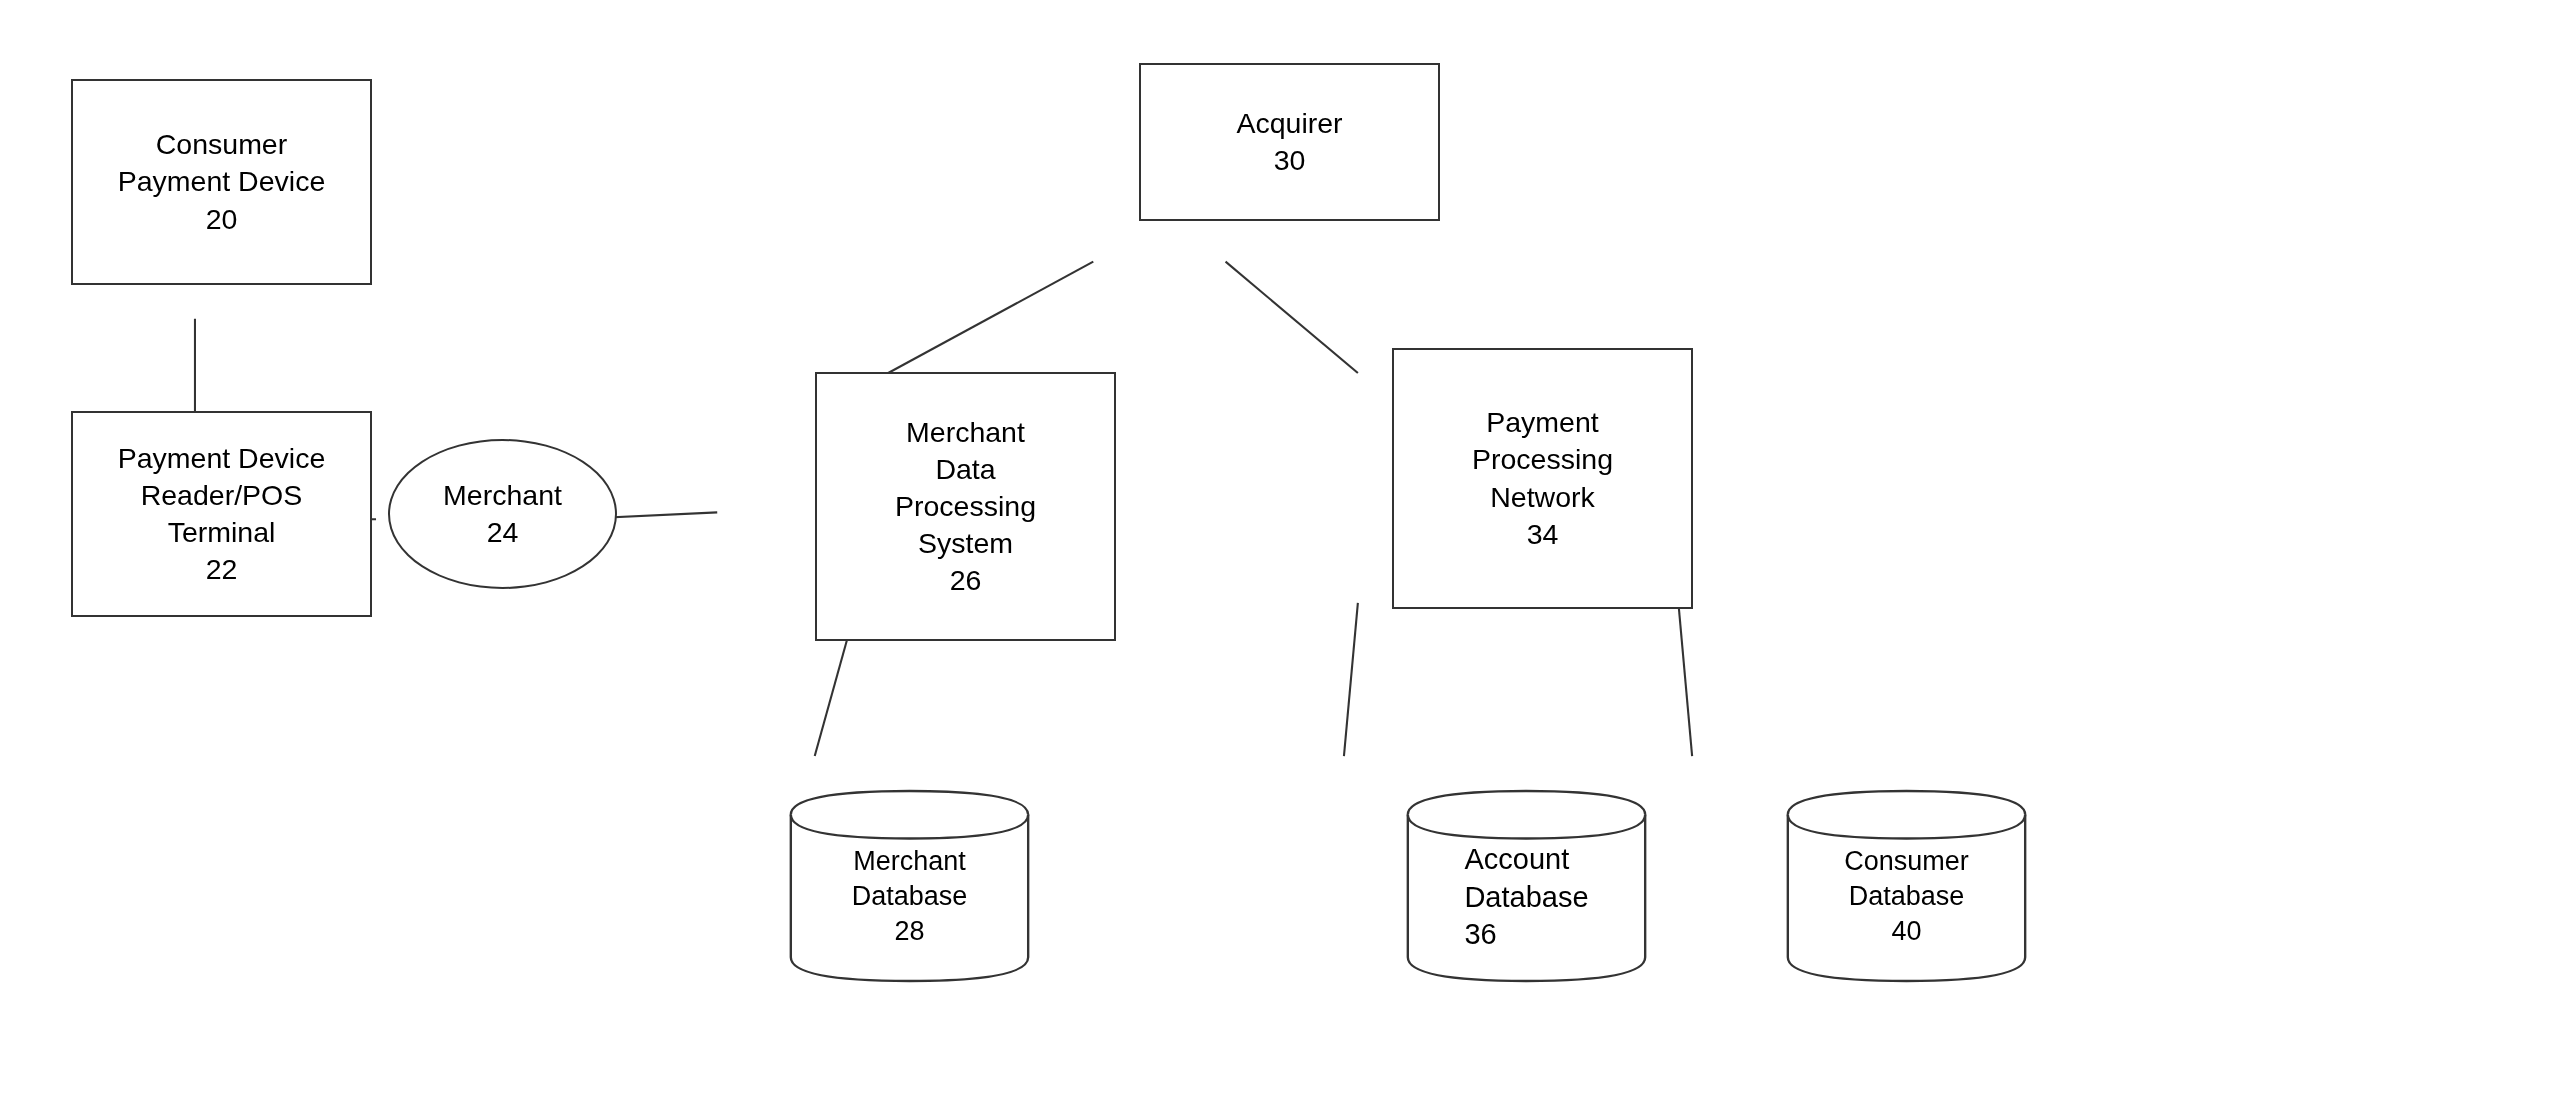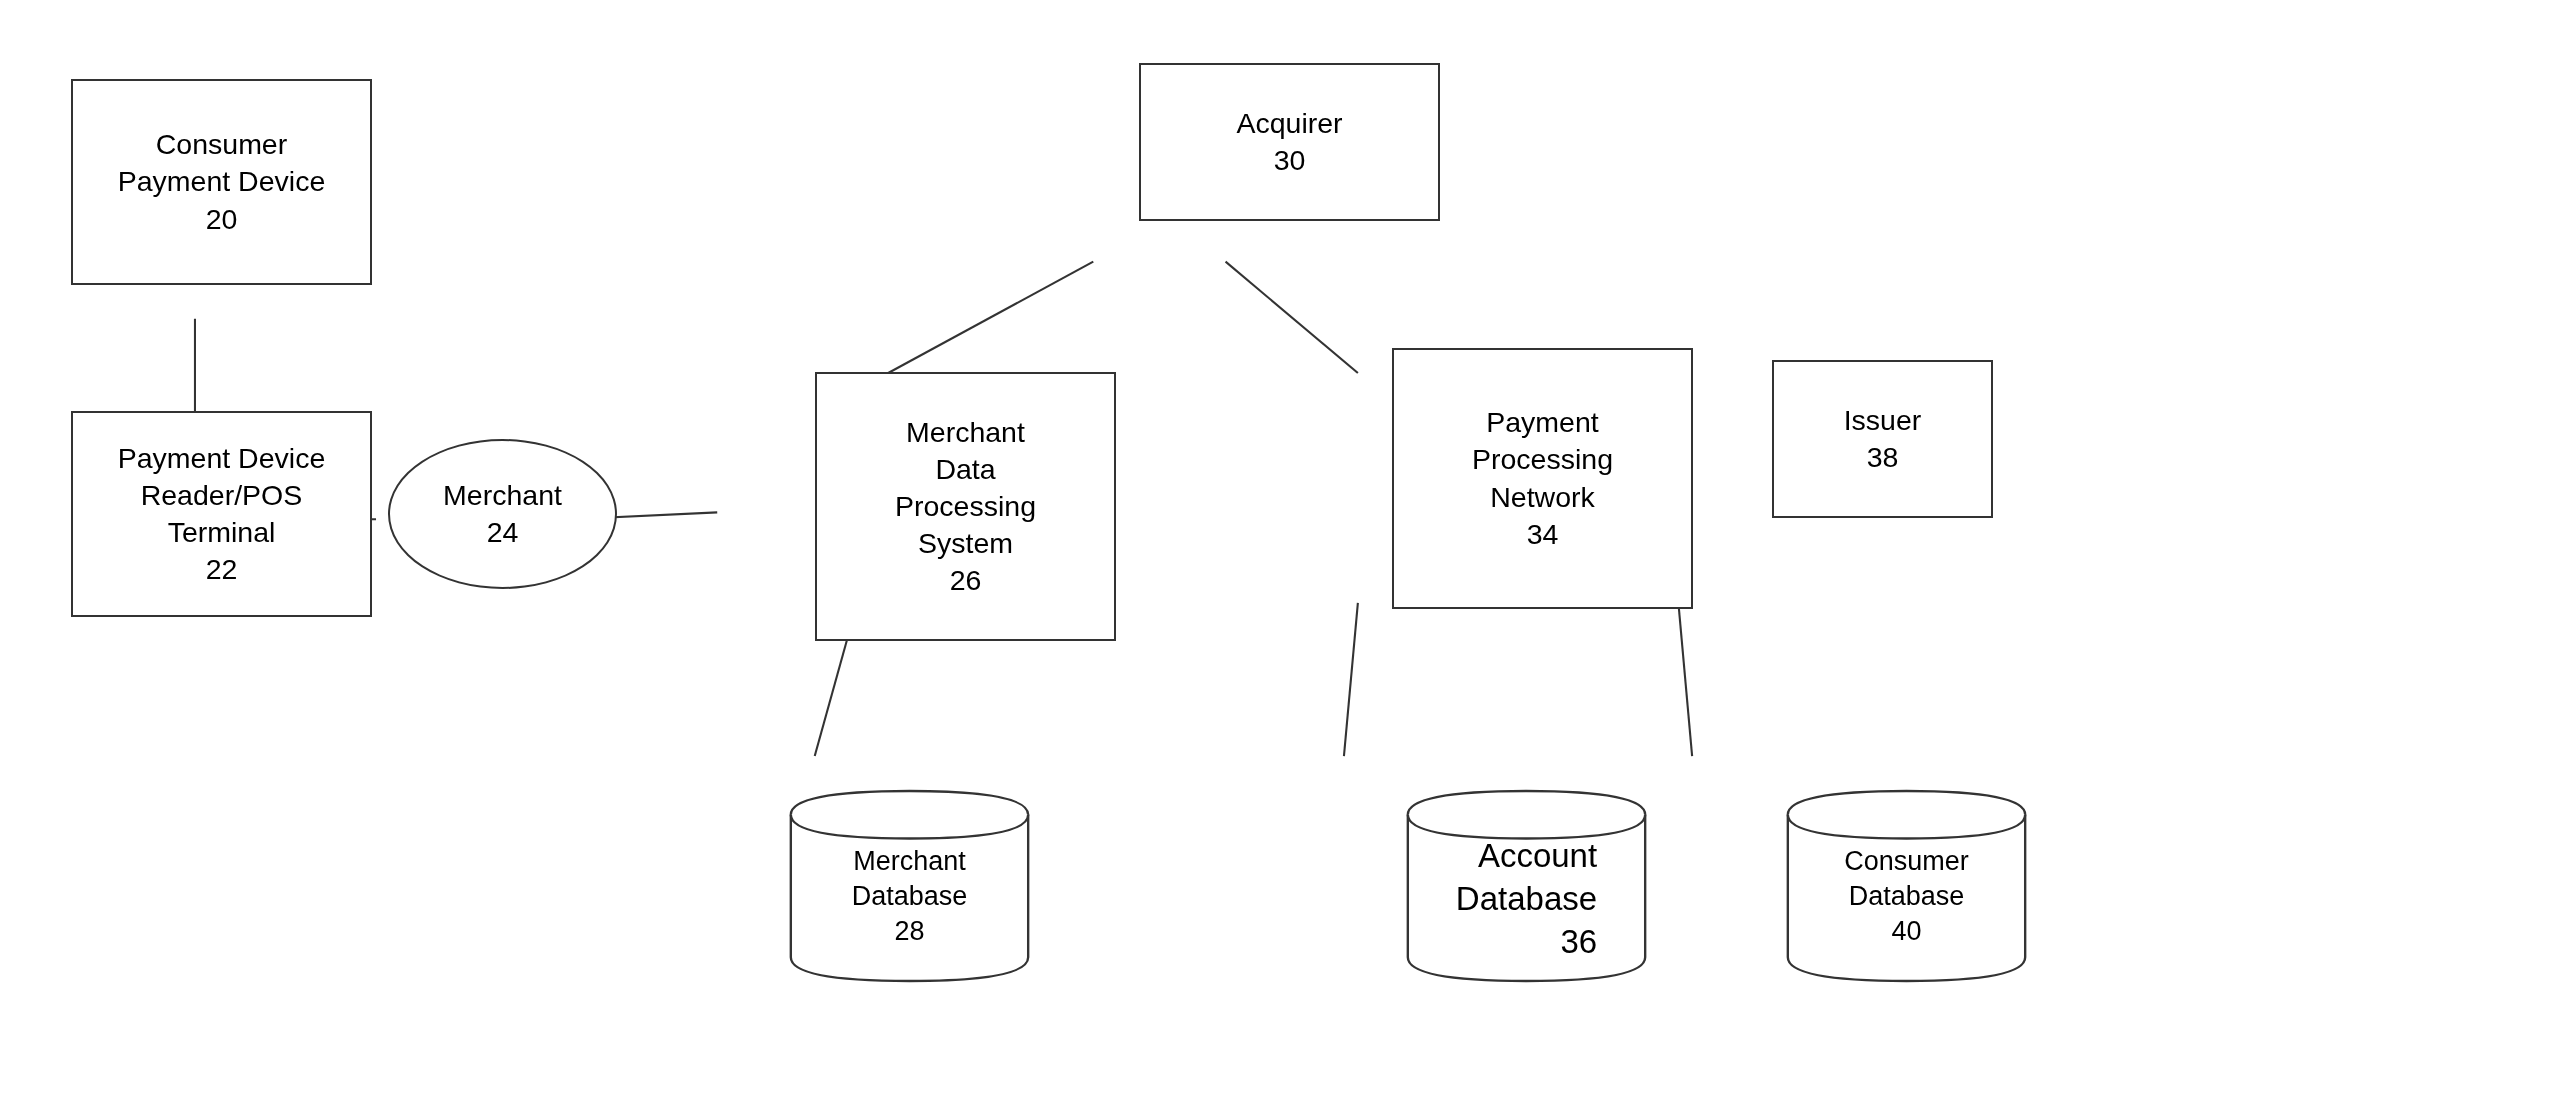--- a/index.html
+++ b/index.html
@@ -115,41 +115,38 @@
   </div>
 
   <div class="box" style="left:1091px; top:63px; width:301px; height:158px;margin-left:48px;">
     <span>Acquirer<br>30</span>
   </div>
 
   <div class="box" style="left:1392px; top:348px; width:301px; height:261px;">
     <span>Payment<br>Processing<br>Network<br>34</span>
   </div>
 
-  <div class="box" style="left:1772px; top:360px; width:221px; height:158px;">
-    <span>Issuer<br>38</span>
-  </div>
 
   <div class="db-shape" style="left:775px; top:783px; width:269px; height:206px;">
     <svg width="269" height="206" viewBox="0 0 340 260" xmlns="http://www.w3.org/2000/svg">
       <path d="M20,40 Q20,10 170,10 Q320,10 320,40 L320,220 Q320,250 170,250 Q20,250 20,220 Z" fill="white" stroke="#333" stroke-width="3"></path>
 
       <path d="M20,40 Q20,70 170,70 Q320,70 320,40" fill="white" stroke="#333" stroke-width="3"></path>
     </svg>
     <div style="position:absolute; top:50%; left:50%; transform:translate(-50%,-40%); text-align:center; font-size:27px; line-height:1.3;">
       <span>Merchant<br>Database<br>28</span>
     </div>
   </div>
 
   <div class="db-shape" style="left:1392px; top:783px; width:269px; height:206px;">
     <svg width="269" height="206" viewBox="0 0 340 260" xmlns="http://www.w3.org/2000/svg">
       <path d="M20,40 Q20,10 170,10 Q320,10 320,40 L320,220 Q320,250 170,250 Q20,250 20,220 Z" fill="white" stroke="#333" stroke-width="3"></path>
       <path d="M20,40 Q20,70 170,70 Q320,70 320,40" fill="white" stroke="#333" stroke-width="3"></path>
     </svg>
-    <div style="position:absolute; top:50%; left:50%; transform:translate(-50%,-40%); text-align:right; font-size:33px; line-height:1.3;">
+    <div style="position:absolute; top:50%; left:50%; transform:translate(-50%,-40%); text-align:left; font-size:29px; line-height:1.3;">
       <span>Account<br>Database<br>36</span>
     </div>
   </div>
 
   <div class="db-shape" style="left:1772px; top:783px; width:269px; height:206px;">
     <svg width="269" height="206" viewBox="0 0 340 260" xmlns="http://www.w3.org/2000/svg">
       <path d="M20,40 Q20,10 170,10 Q320,10 320,40 L320,220 Q320,250 170,250 Q20,250 20,220 Z" fill="white" stroke="#333" stroke-width="3"></path>
       <path d="M20,40 Q20,70 170,70 Q320,70 320,40" fill="white" stroke="#333" stroke-width="3"></path>
     </svg>
     <div style="position:absolute; top:50%; left:50%; transform:translate(-50%,-40%); text-align:center; font-size:27px; line-height:1.3;">

